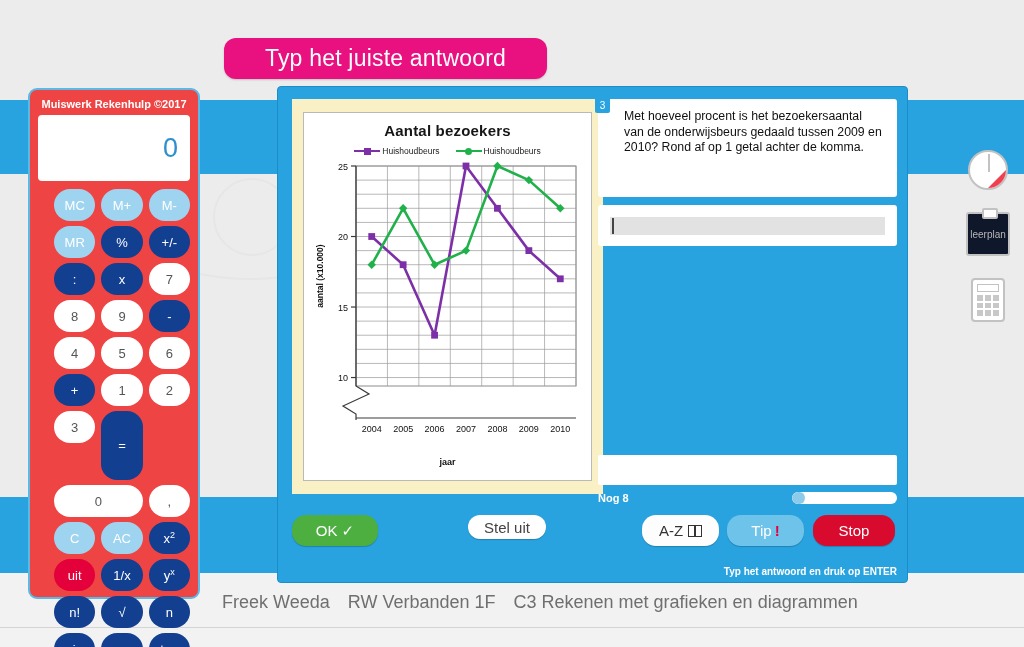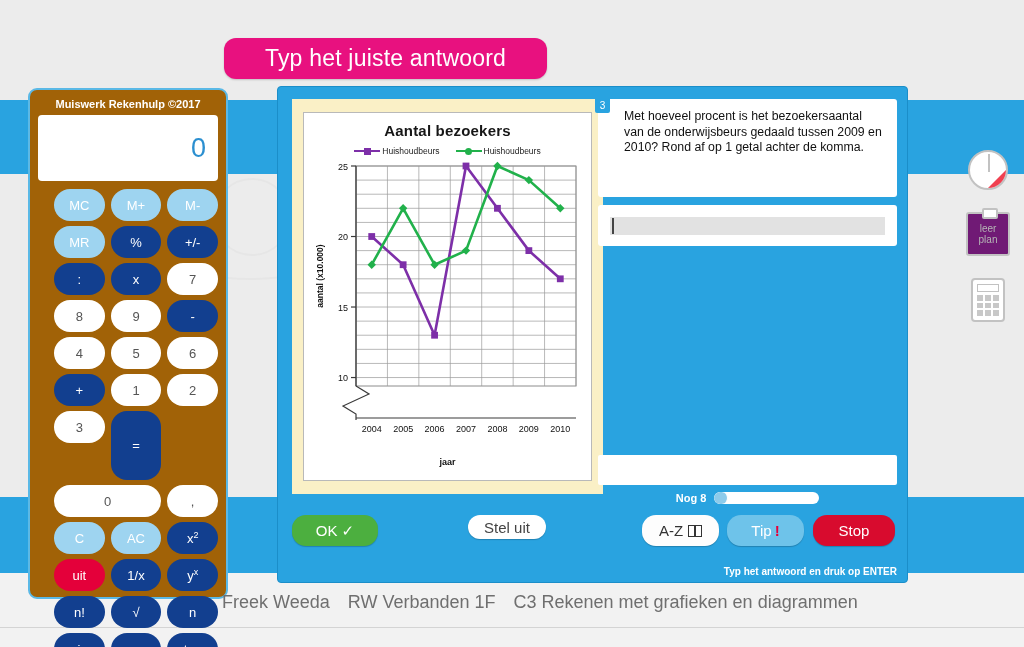--- a/index.html
+++ b/index.html
@@ -58,22 +58,22 @@
     background: #e8117f;
     border-radius: 12px;
     display: flex; align-items: center; justify-content: center;
     color: #ffffff; font-size: 23px; letter-spacing: .2px;
     box-shadow: 0 1px 2px rgba(0,0,0,.18);
   }
 
   
   .calc {
     position: absolute; left: 28px; top: 88px;
-    width: 200px; height: 511px;
-    background: #a16207;
+    width: 172px; height: 511px;
+    background: #ef4444;
     border: 2px solid #5bb9e6;
     border-radius: 9px;
     padding: 6px 8px 8px;
   }
   .calc-title {
     color: #ffffff; font-size: 11px; font-weight: bold;
     text-align: center; padding: 2px 0 5px;
   }
   .calc-display {
     background: #ffffff; border-radius: 4px;
@@ -191,21 +191,21 @@
   .feedback-card {
     position: absolute; left: 320px; top: 368px;
     width: 299px; height: 30px;
     background: #ffffff; border-radius: 2px;
   }
 
   
   .progress-row {
     position: absolute; left: 320px; top: 404px;
     width: 299px; height: 14px;
-    display: flex; align-items: center; justify-content: center; gap: 8px;
+    display: flex; align-items: center; justify-content: space-between; gap: 8px;
   }
   .progress-label { color: #ffffff; font-size: 11px; font-weight: bold; }
   .progress-track {
     width: 105px; height: 12px; background: #ffffff;
     border-radius: 6px; position: relative; overflow: hidden;
   }
   .progress-fill {
     position: absolute; left: 0; top: 0; bottom: 0;
     width: 13%; background: #8dcbeb;
     border-radius: 6px;
@@ -287,24 +287,24 @@
     transform-origin: 0 100%;
     clip-path: polygon(0 100%, 100% 100%, 100% 0);
   }
   .pie-icon::after {
     content: ""; position: absolute; left: 50%; top: 2px;
     width: 1.5px; height: 50%; background: #c2c2c2;
   }
   .plan-icon {
     width: 53px; height: 44px; border: 2.5px solid #c2c2c2;
     border-radius: 3px; position: relative;
-    display: flex; flex-direction: column;
+    display: flex; flex-direction: row;
     align-items: center; justify-content: center;
     color: #b6b6b6; font-size: 10px; line-height: 11px;
-    background: #701a75;
+    background: #0f172a;
   }
   .plan-icon::before {
     content: ""; position: absolute; left: 50%; top: -6px;
     width: 12px; height: 7px; margin-left: -6px;
     border: 2.5px solid #c2c2c2; border-radius: 2px;
     background: #ffffff;
   }
   .calc-icon {
     width: 34px; height: 44px; border: 2.5px solid #c2c2c2;
     border-radius: 4px; background: #ffffff;

